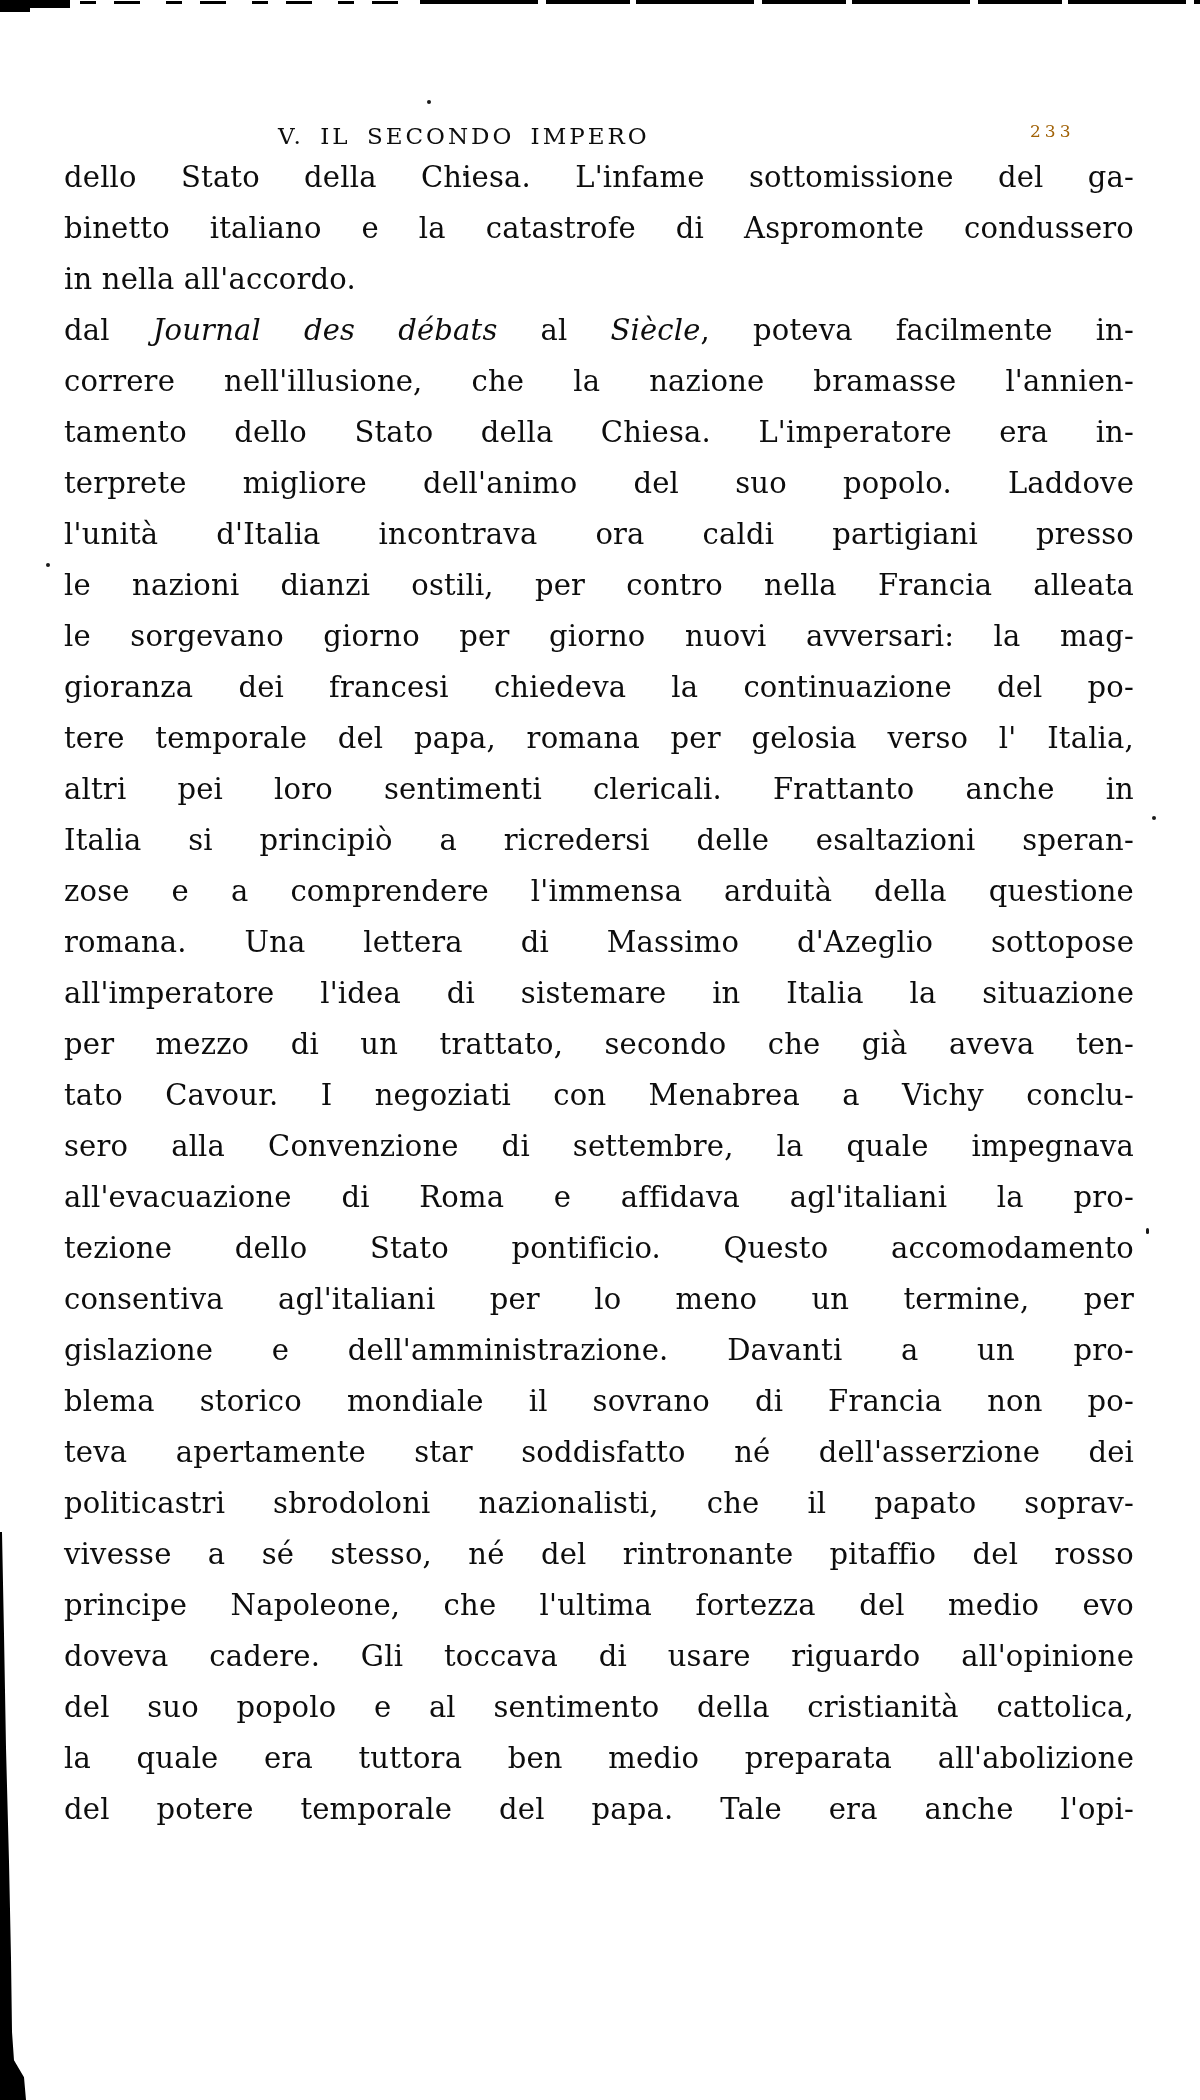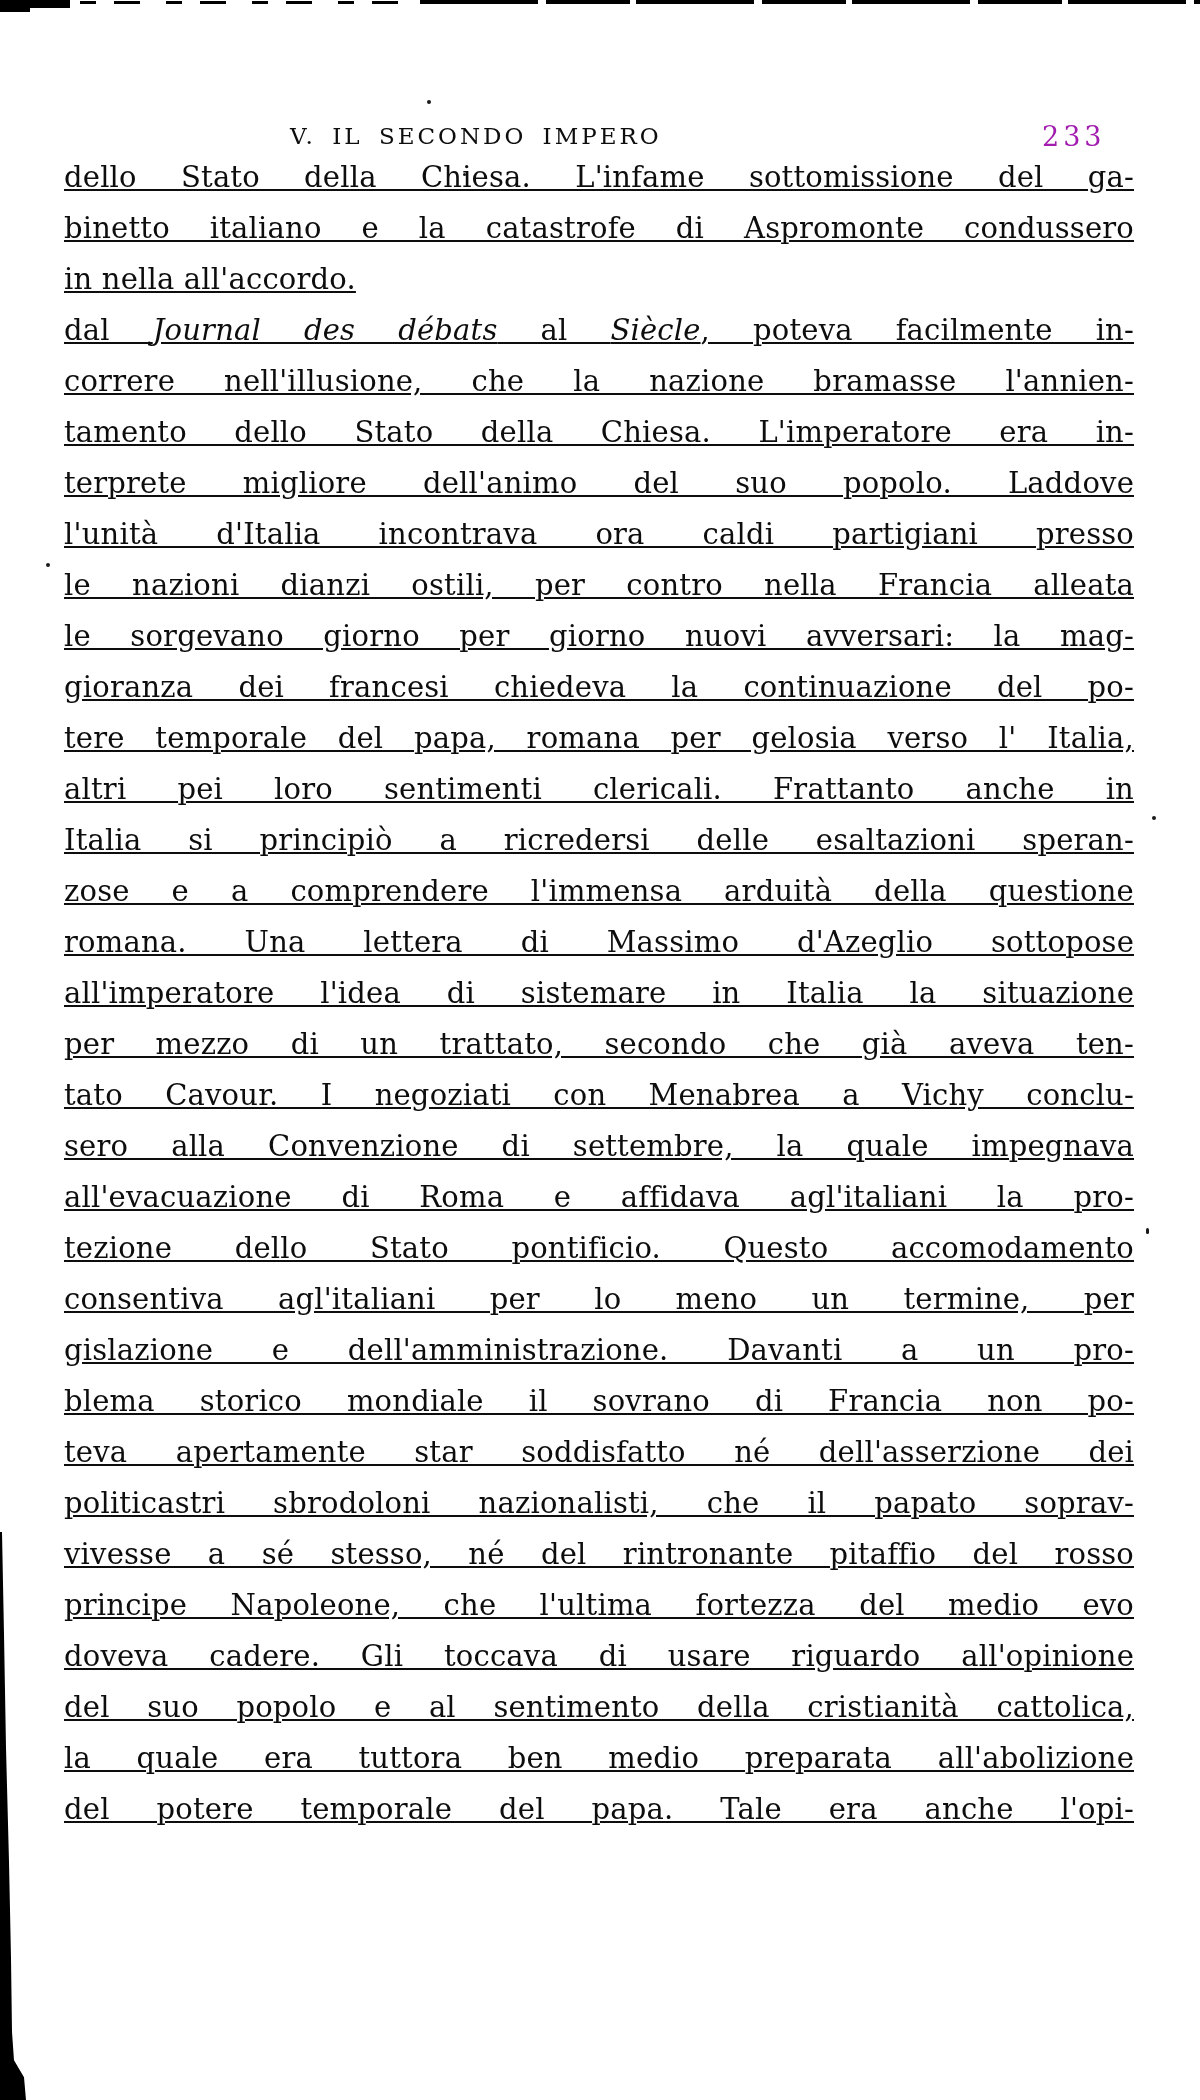--- a/index.html
+++ b/index.html
@@ -5,41 +5,41 @@
   html,body{margin:0;padding:0;background:#e8e8e8;}
   .page{
     position:relative;
     width:1200px;height:2100px;
     background:#ffffff;
     overflow:hidden;
     font-family:"DejaVu Serif","Liberation Serif",serif;
     color:#0d0d0d;
   }
   
-  .running-head{position:absolute;top:123px;left:12px;width:1180px;height:34px;text-align:right;}
+  .running-head{position:absolute;top:123px;left:0;width:1180px;height:34px;text-align:right;}
   .head-title{
     position:absolute;left:278px;top:0;
     font-size:23px;letter-spacing:3px;word-spacing:6px;
     white-space:nowrap;color:#0d0d0d;
   }
   .page-number{
     position:absolute;left:1030px;top:-2px;
-    font-size:27px;letter-spacing:4px;color:#a21caf;
+    font-size:17px;letter-spacing:4px;color:#a16207;
   }
   
   .text-block{
     position:absolute;left:64px;top:152px;width:1070px;
     font-size:29px;line-height:51px;
     letter-spacing:0.2px;
   }
   .line{
     text-align:justify;
     text-align-last:justify;
     white-space:normal;
-    height:51px;overflow:visible;text-decoration:underline;
+    height:51px;overflow:visible;
   }
   .line.no-just{text-align:left;text-align-last:left;}
   .line.indent{padding-left:54px;}
   .it{font-style:italic;}
   
   .corner-block{position:absolute;top:0;left:0;width:70px;height:8px;background:#000;}
   .corner-block:after{content:"";position:absolute;top:8px;left:0;width:30px;height:4px;background:#000;}
   .edge-top-a{
     position:absolute;top:0;left:420px;right:0;height:4px;
     background:repeating-linear-gradient(90deg,#000 0 118px,transparent 118px 126px,#000 126px 210px,transparent 210px 216px);

